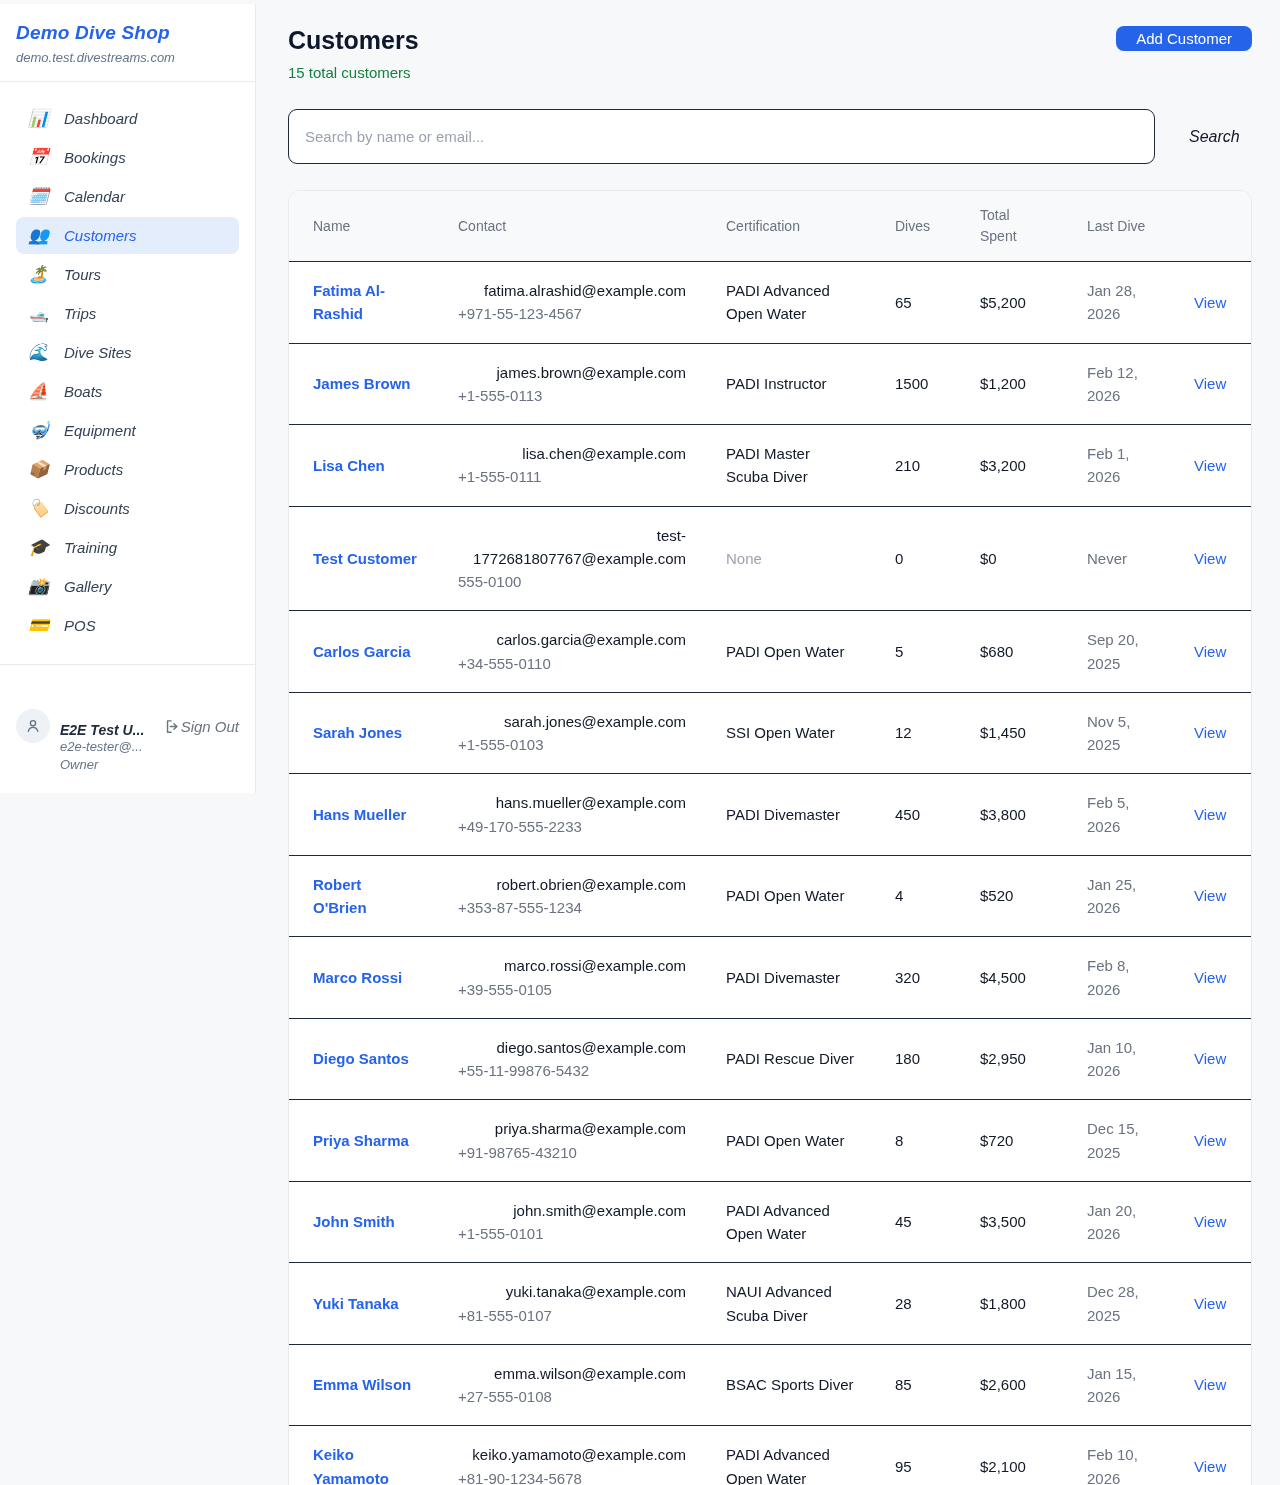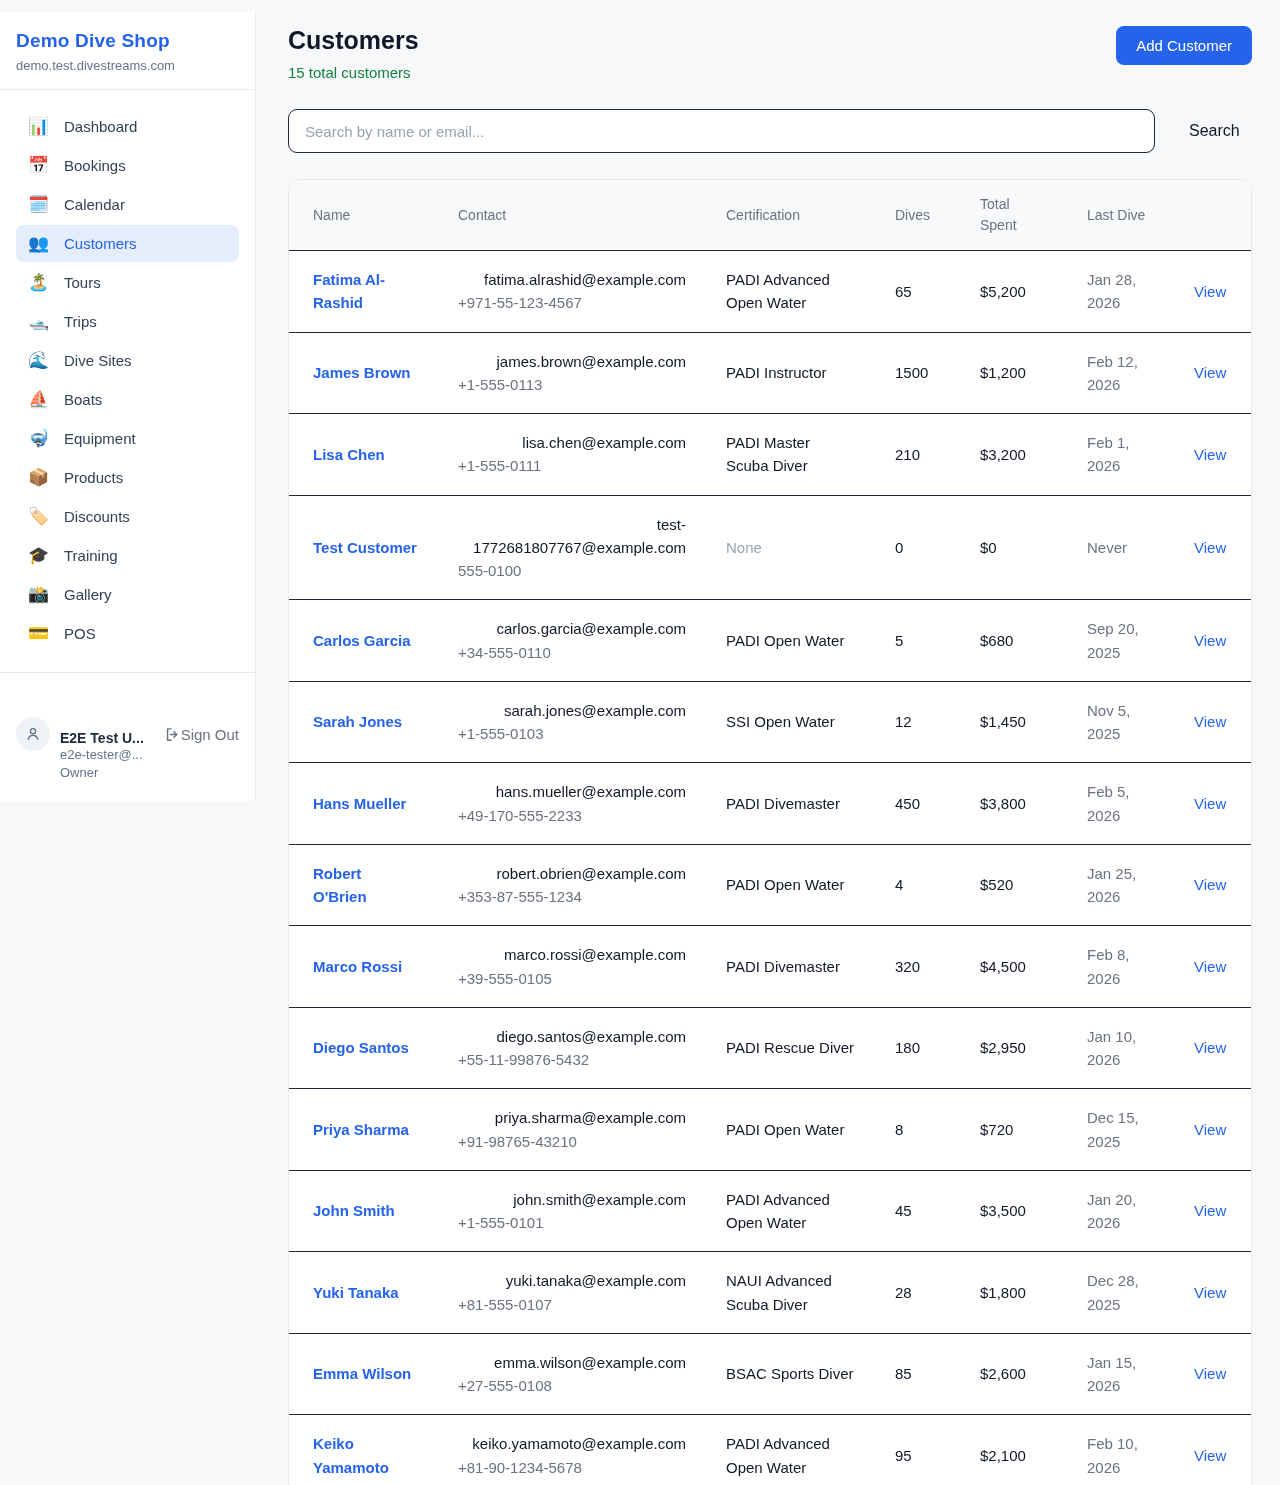--- a/index.html
+++ b/index.html
@@ -1,19 +1,19 @@
 <!DOCTYPE html>
 <html><head>
 <meta charset="utf-8">
 <style>
   * { margin:0; padding:0; box-sizing:border-box; }
   html,body { width:1280px; height:1485px; background:#f7f8fa; font-family:"Liberation Sans", sans-serif; color:#0f172a; }
 
   
-  .sidebar { position:absolute; left:0; top:12px; width:256px; background:#ffffff; border-right:1px solid #e8eaef; }
+  .sidebar { position:absolute; left:0; top:4px; width:256px; background:#ffffff; border-right:1px solid #e8eaef;font-style:italic; }
   .shop-header { padding:18px 16px 16px 16px; }
   .shop-name { font-size:19px; font-weight:700; color:#2563eb; letter-spacing:.2px; }
   .shop-domain { margin-top:6px; font-size:13px; color:#64748b; }
   .divider { border-top:1px solid #e8eaef; }
   .nav { padding:18px 16px; }
   .nav-item { display:flex; align-items:center; gap:14px; padding:10px 12px; border-radius:8px; cursor:pointer;
               font-size:15px; color:#334155; margin-bottom:2px; }
   .nav-item.active { background:#e3edfc; color:#2563eb; font-weight:500; }
   .nav-icon { width:22px; font-size:17px; line-height:1; text-align:center; flex:0 0 22px; }
   .user-section { padding:14px 16px 20px 16px; display:flex; align-items:center; gap:10px; }
@@ -22,27 +22,27 @@
   .user-name { font-size:14px; font-weight:700; color:#1e293b; white-space:nowrap; }
   .user-email, .user-role { font-size:13px; color:#64748b; line-height:1.35; white-space:nowrap; }
   .signout { display:flex; align-items:center; gap:0; font-size:15px; color:#6b7280; cursor:pointer; white-space:nowrap; }
 
   
   .main { position:absolute; left:288px; top:26px; width:964px; }
   .page-header { display:flex; justify-content:space-between; align-items:flex-start; }
   .page-title { font-size:25px; font-weight:700; color:#0f172a; }
   .page-subtitle { margin-top:9px; font-size:15px; color:#15803d; }
   .btn-primary { background:#2563eb; color:#fff; border:none; border-radius:8px; font-size:15px; font-weight:500;
-                 padding:11px 20px; cursor:pointer; font-family:inherit; }
+                 padding:4px 20px; cursor:pointer; font-family:inherit; }
 
   .search-row { margin-top:28px; display:flex; align-items:center; }
-  .search-input { flex:0 0 867px; height:44px; border:1px solid #1f2937; border-radius:9px; background:#fff;
+  .search-input { flex:0 0 867px; height:55px; border:1px solid #1f2937; border-radius:9px; background:#fff;
                   padding:0 16px; font-size:15px; color:#0f172a; font-family:inherit; outline:none; }
   .search-input::placeholder { color:#9aa2b1; }
-  .search-btn { background:none; border:none; font-size:16px; color:#111827; margin-left:34px; cursor:pointer; font-family:inherit; }
+  .search-btn { background:none; border:none; font-size:16px; color:#111827; margin-left:34px; cursor:pointer; font-family:inherit;font-style:italic; }
 
   
   .table-card { margin-top:26px; background:#ffffff; border:1px solid #e8eaef; border-radius:12px; overflow:hidden; }
   table { width:100%; border-collapse:collapse; table-layout:fixed; }
   thead th { background:#f8f9fb; text-align:left; font-size:14px; font-weight:400; color:#6b7280;
              padding:14px 16px 14px 24px; border-bottom:1px solid #1f2937; line-height:1.5; vertical-align:middle; }
   tbody td { padding:17px 16px 17px 24px; border-bottom:1px solid #1f2937; font-size:15px; vertical-align:middle; line-height:1.55; }
   tbody tr:last-child td { border-bottom:none; }
   .c-name a { color:#2563eb; font-weight:600; text-decoration:none; cursor:pointer; }
   .email { color:#111827; word-wrap:break-word;text-align:right; }

